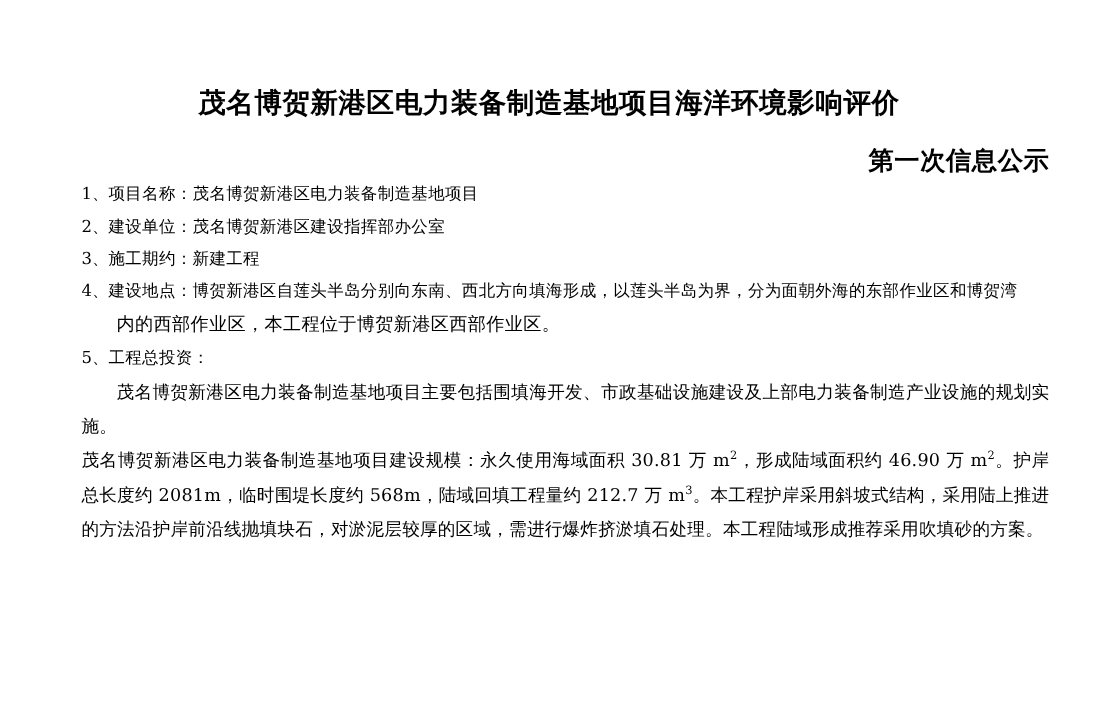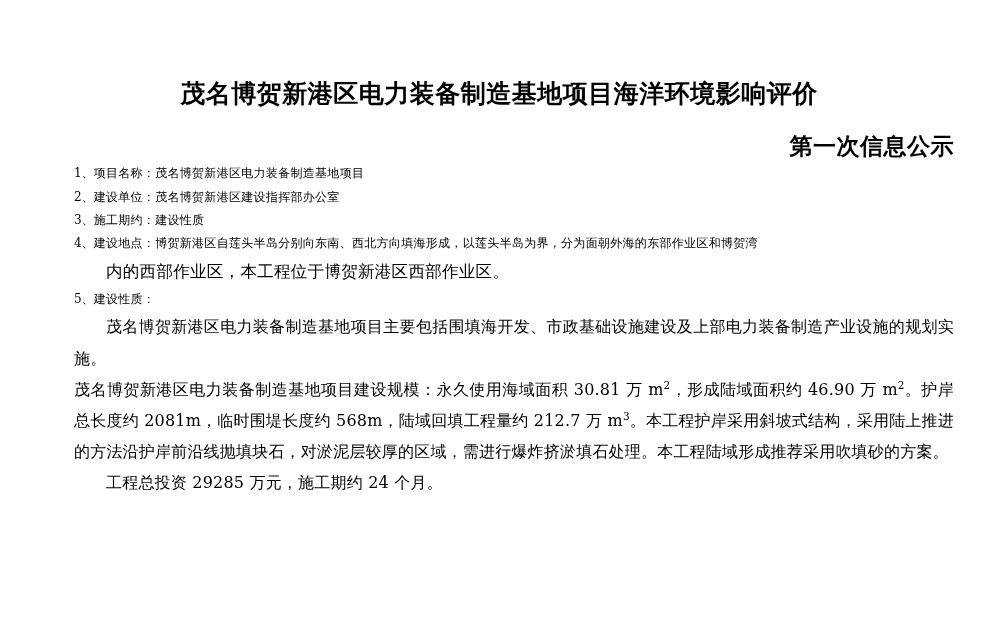--- a/index.html
+++ b/index.html
@@ -39,21 +39,21 @@
   }
   .section-heading {
     font-size: 16.5px;
     font-weight: bold;
     margin-top: 32px;
     margin-bottom: 4px;
     padding-left: 24px;
     letter-spacing: 0.5px;
   }
   .list-line {
-    font-size: 12px;
+    font-size: 15px;
     line-height: 1.95;
     padding-left: 30px;
     letter-spacing: 0.3px;
   }
   .list-line .num {
     letter-spacing: 0px;
   }
   .wrap-line {
     font-size: 16.5px;
     line-height: 1.95;
@@ -91,31 +91,30 @@
 
   <div class="list-line">
     <span class="num">1、</span><span>项目名称：</span><span>茂名博贺新港区电力装备制造基地项目</span>
   </div>
 
   <div class="list-line">
     <span class="num">2、</span><span>建设单位：</span><span>茂名博贺新港区建设指挥部办公室</span>
   </div>
 
   <div class="list-line">
-    <span class="num">3、</span><span>施工期约：</span><span>建设性质</span>
+    <span class="num">3、</span><span>施工期约：</span><span>新建工程</span>
   </div>
 
   <div class="list-line">
     <span class="num">4、</span><span>建设地点：</span><span>博贺新港区自莲头半岛分别向东南、西北方向填海形成，以莲头半岛为界，分为面朝外海的东部作业区和博贺湾</span>
   </div>
   <div class="wrap-line">内的西部作业区，本工程位于博贺新港区西部作业区。</div>
 
   <div class="list-line">
-    <span class="num">5、</span><span>建设性质：</span>
+    <span class="num">5、</span><span>工程总投资：</span>
   </div>
 
   <div class="para indent">茂名博贺新港区电力装备制造基地项目主要包括围填海开发、市政基础设施建设及上部电力装备制造产业设施的规划实施。</div>
 
   <div class="para noindent"><span>茂名博贺新港区电力装备制造基地项目建设规模：永久使用海域面积 30.81 万 m</span><sup>2</sup><span>，形成陆域面积约 46.90 万 m</span><sup>2</sup><span>。护岸总长度约 2081m，临时围堤长度约 568m，陆域回填工程量约 212.7 万 m</span><sup>3</sup><span>。本工程护岸采用斜坡式结构，采用陆上推进的方法沿护岸前沿线抛填块石，对淤泥层较厚的区域，需进行爆炸挤淤填石处理。本工程陆域形成推荐采用吹填砂的方案。</span></div>
 
-  <div class="para indent">工程总投资 29285 万元，施工期约 24 个月。</div>
 
 </div>
 
 </body></html>

